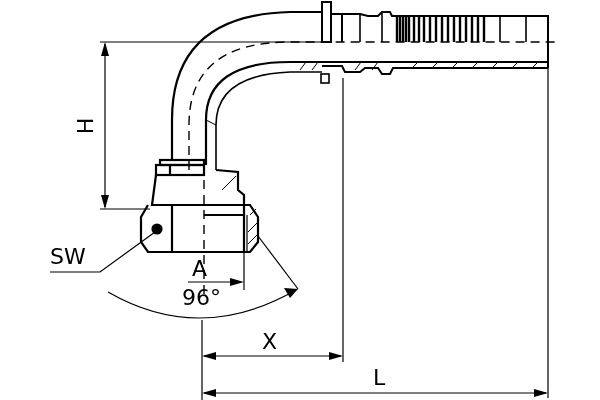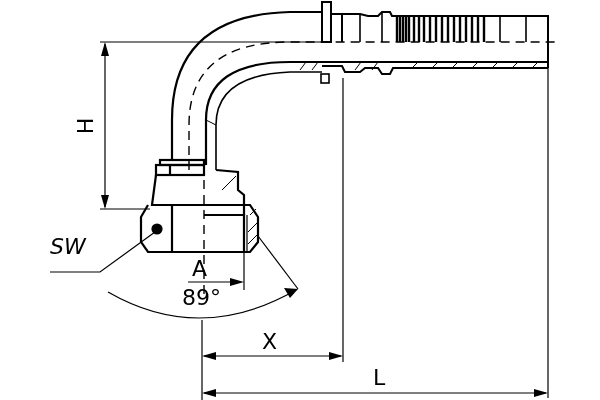--- a/index.html
+++ b/index.html
@@ -1,20 +1,20 @@
 <!DOCTYPE html>
 <html><head>
 <meta charset="utf-8">
 <style>
   html, body { margin: 0; padding: 0; background: #ffffff; }
   body { width: 600px; height: 400px; overflow: hidden; position: relative; font-family: "DejaVu Sans", sans-serif; }
   #drawing { position: absolute; left: 0; top: 0; width: 600px; height: 400px; }
   .lbl { position: absolute; color: #000; font-family: "DejaVu Sans", sans-serif; font-size: 22px; line-height: 1; }
   #lbl-h { left: 78px; top: 115px; transform: rotate(-90deg); transform-origin: center; }
-  #lbl-sw { left: 50px; top: 236px; font-style: italic; }
+  #lbl-sw { left: 50px; top: 246px; }
   #lbl-a { left: 192px; top: 258px; }
   #lbl-angle { left: 182px; top: 287px; }
   #lbl-x { left: 262px; top: 331px; }
   #lbl-l { left: 373px; top: 367px; }
 </style>
 </head>
 <body>
 
 <svg id="drawing" viewBox="0 0 600 400" xmlns="http://www.w3.org/2000/svg">
   <g fill="none" stroke="#000" stroke-width="2.2">
@@ -136,15 +136,15 @@
     <polygon points="202,356 216,352 216,360"></polygon>
     <polygon points="343,356 329,352 329,360"></polygon>
     <polygon points="202,393 216,389 216,397"></polygon>
     <polygon points="548,393 534,389 534,397"></polygon>
   </g>
 </svg>
 
 <div class="lbl" id="lbl-h">H</div>
 <div class="lbl" id="lbl-sw">SW</div>
 <div class="lbl" id="lbl-a">A</div>
-<div class="lbl" id="lbl-angle">89°</div>
+<div class="lbl" id="lbl-angle">96°</div>
 <div class="lbl" id="lbl-x">X</div>
 <div class="lbl" id="lbl-l">L</div>
 
 </body></html>

